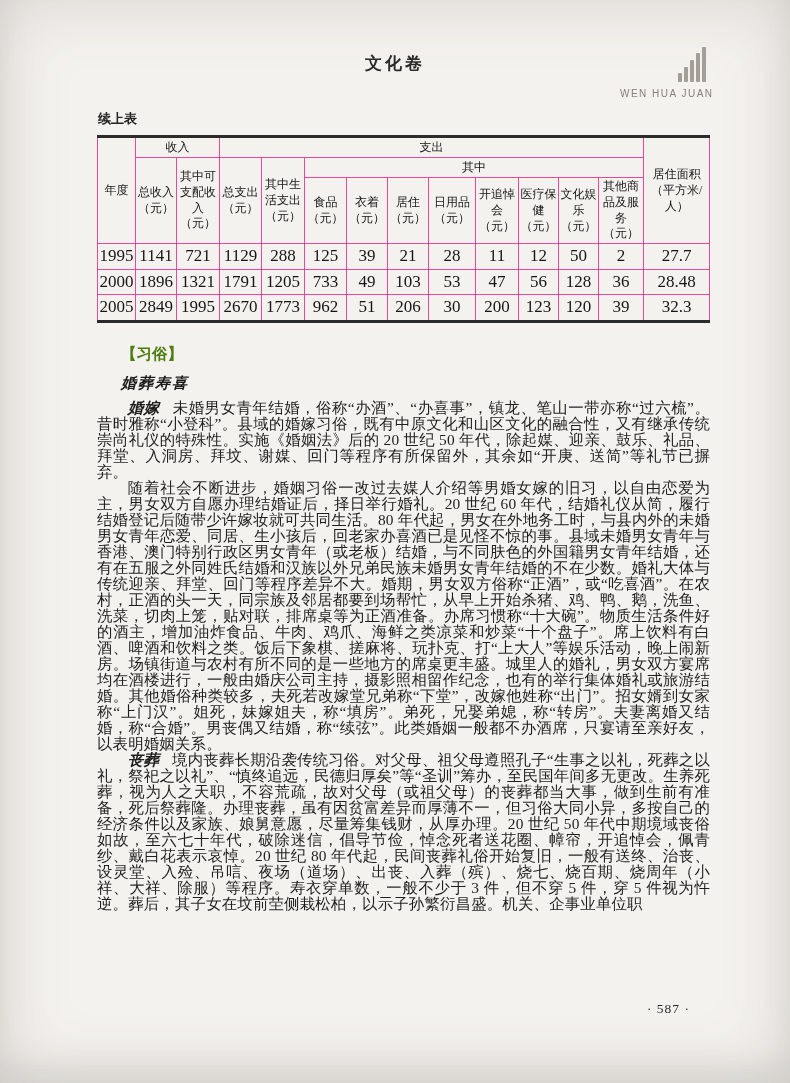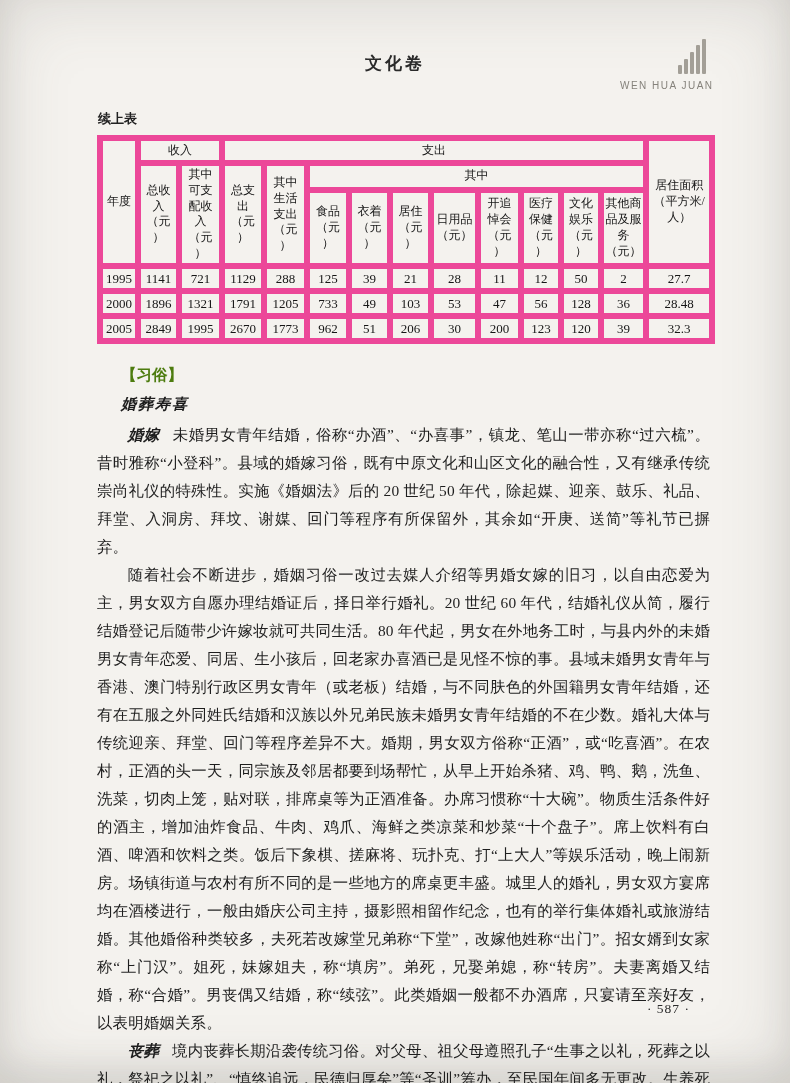--- a/index.html
+++ b/index.html
@@ -12,21 +12,21 @@
     overflow:hidden;
     box-shadow:inset 0 0 70px rgba(90,85,75,.18), inset 0 -18px 30px rgba(90,85,75,.10);
   }
   .page{position:relative;width:100%;height:100%;}
 
   
   .page-title{
     position:absolute;top:52px;left:50%;transform:translateX(-50%);
     font-weight:bold;font-size:17px;letter-spacing:3px;color:#2a2a2a;
   }
-  .logo{position:absolute;top:38px;right:78px;width:92px;text-align:right;}
+  .logo{position:absolute;top:46px;right:78px;width:92px;text-align:right;}
   .logo-bars{display:flex;align-items:flex-end;justify-content:flex-end;gap:2px;height:36px;margin-right:6px;}
   .logo-bars span{display:block;width:4px;background:#a39f97;border-radius:1px;}
   .logo-bars span:nth-child(1){height:9px;}
   .logo-bars span:nth-child(2){height:15px;}
   .logo-bars span:nth-child(3){height:22px;}
   .logo-bars span:nth-child(4){height:29px;}
   .logo-bars span:nth-child(5){height:35px;}
   .logo-text{font-family:"Liberation Sans","DejaVu Sans",sans-serif;
     font-size:10px;letter-spacing:1.5px;color:#85827b;margin-top:6px;white-space:nowrap;}
 
@@ -34,36 +34,36 @@
   .content{position:absolute;left:97px;top:110px;width:613px;}
 
   .table-caption{font-weight:bold;font-size:13px;margin:0 0 7px 1px;color:#222;}
 
   table.income-table{
     border-collapse:collapse;table-layout:fixed;width:613px;
     border-top:3px solid #2b2b2b;border-bottom:3px solid #2b2b2b;
     font-size:12px;color:#161616;
   }
   .income-table th,.income-table td{
-    border:6px solid #ec4899;text-align:center;vertical-align:middle;
+    border:1px solid #ec4899;text-align:center;vertical-align:middle;
     padding:1px 1px;line-height:1.32;font-weight:normal;
     overflow-wrap:break-word;
   }
   .income-table thead tr.hr1 th,.income-table thead tr.hr2 th{height:17px;}
   .income-table thead tr.hr3 th{height:58px;}
   .income-table tbody tr{height:24px;}
-  .income-table tbody td{font-size:13px;margin-top:40px;}
+  .income-table tbody td{font-size:17px;margin-top:40px;}
 
   
   .section-heading{margin:21px 0 0 24px;font-size:15.5px;font-weight:bold;color:#4d7c0f;}
   .sub-heading{margin:9px 0 7px 24px;font-size:15px;font-weight:600;font-style:italic;color:#1c1c1c;letter-spacing:2px;}
 
   .body-text p{
     margin:0;text-indent:2em;text-align:justify;
-    font-size:15.4px;line-height:28px;letter-spacing:.2px;color:#1e1e1e;
+    font-size:15.4px;line-height:16px;letter-spacing:.2px;color:#1e1e1e;
   }
   .para-term{font-style:italic;font-weight:600;}
   .para-term:not(:empty){margin-right:.85em;}
 
   .page-number{
     position:absolute;top:1001px;right:100px;
     font-size:13.5px;color:#2a2a2a;letter-spacing:1px;padding-left:11px;
   }
 </style>
 </head>

